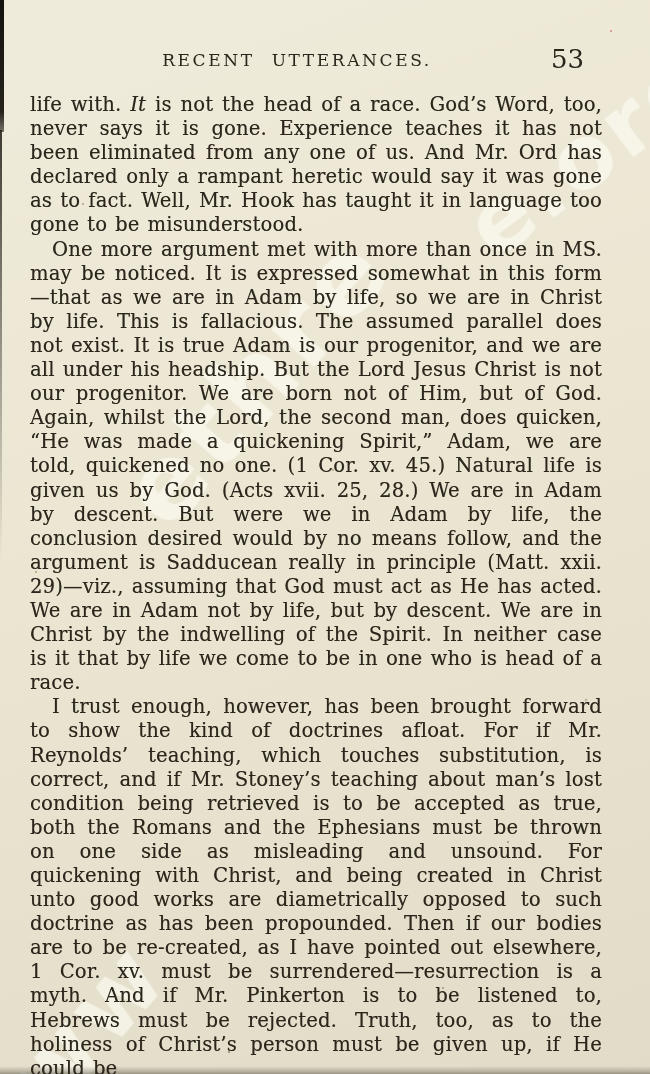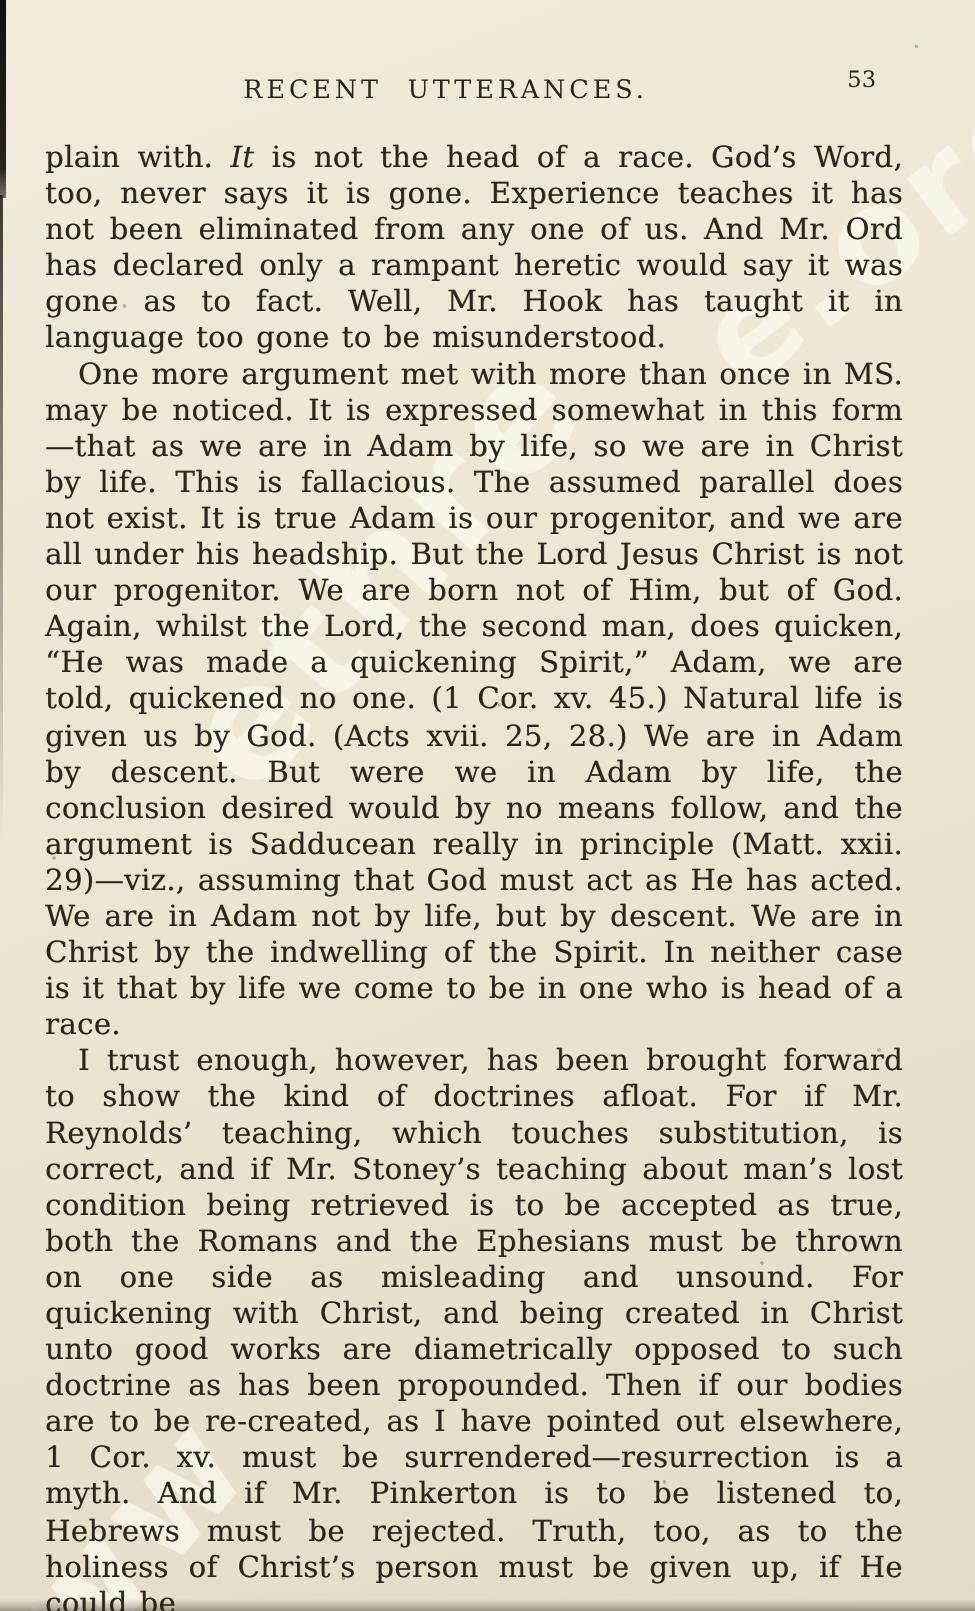--- a/index.html
+++ b/index.html
@@ -59,21 +59,21 @@
     position: absolute; top: 50px; left: 0; width: 650px;
     text-align: center;
     transform: translateX(-28px);
     font-size: 17px;
     letter-spacing: 2.6px;
     word-spacing: 9px;
     color: var(--ink, #2b251b);
   }
   .page-number {
     position: absolute; top: 44px; right: 66px;
-    font-size: 15px;
+    font-size: 26px;
     color: var(--ink, #2b251b);
   }
 
   
   .text-block {
     position: absolute; top: 93px; left: 30px; width: 572px;
     font-size: 19.5px;
     line-height: 24.1px;
     color: var(--ink, #2b251b);
     text-align: justify;
@@ -95,18 +95,18 @@
   <div class="wm wm-bottom">ww</div>
 
   <div class="edge-left-top"></div>
   <div class="edge-left-tail"></div>
   <div class="edge-bottom"></div>
 
   <div class="running-head">RECENT UTTERANCES.</div>
   <div class="page-number">53</div>
 
   <div class="text-block">
-    <p class="para"><span>plain with.  </span><span class="italic">It</span><span> is not the head of a race.  God’s Word, too, never says it is gone.  Experience teaches it has not been eliminated from any one of us.  And Mr. Ord has declared only a rampant heretic would say it was gone as to fact.  Well, Mr. Hook has taught it in language too gone to be misunderstood.</span></p>
+    <p class="para"><span>life with.  </span><span class="italic">It</span><span> is not the head of a race.  God’s Word, too, never says it is gone.  Experience teaches it has not been eliminated from any one of us.  And Mr. Ord has declared only a rampant heretic would say it was gone as to fact.  Well, Mr. Hook has taught it in language too gone to be misunderstood.</span></p>
     <p class="para indent">One more argument met with more than once in MS. may be noticed.  It is expressed somewhat in this form—that as we are in Adam by life, so we are in Christ by life.  This is fallacious.  The assumed parallel does not exist.  It is true Adam is our progenitor, and we are all under his headship.  But the Lord Jesus Christ is not our progenitor.  We are born not of Him, but of God.  Again, whilst the Lord, the second man, does quicken, “He was made a quickening Spirit,” Adam, we are told, quickened no one.  (1 Cor. xv. 45.) Natural life is given us by God. (Acts xvii. 25, 28.) We are in Adam by descent.  But were we in Adam by life, the conclusion desired would by no means follow, and the argument is Sadducean really in principle (Matt. xxii. 29)—viz., assuming that God must act as He has acted.  We are in Adam not by life, but by descent.  We are in Christ by the indwelling of the Spirit.  In neither case is it that by life we come to be in one who is head of a race.</p>
     <p class="para indent">I trust enough, however, has been brought forward to show the kind of doctrines afloat.  For if Mr. Reynolds’ teaching, which touches substitution, is correct, and if Mr. Stoney’s teaching about man’s lost condition being retrieved is to be accepted as true, both the Romans and the Ephesians must be thrown on one side as mis­leading and unsound.  For quickening with Christ, and being created in Christ unto good works are diametrically opposed to such doctrine as has been propounded.  Then if our bodies are to be re-created, as I have pointed out elsewhere, 1 Cor. xv. must be surrendered—resurrection is a myth.  And if Mr. Pinkerton is to be listened to, Hebrews must be rejected.  Truth, too, as to  the holiness of Christ’s person must be given up, if He could be</p>
   </div>
 
 </div>
 
 </body></html>

